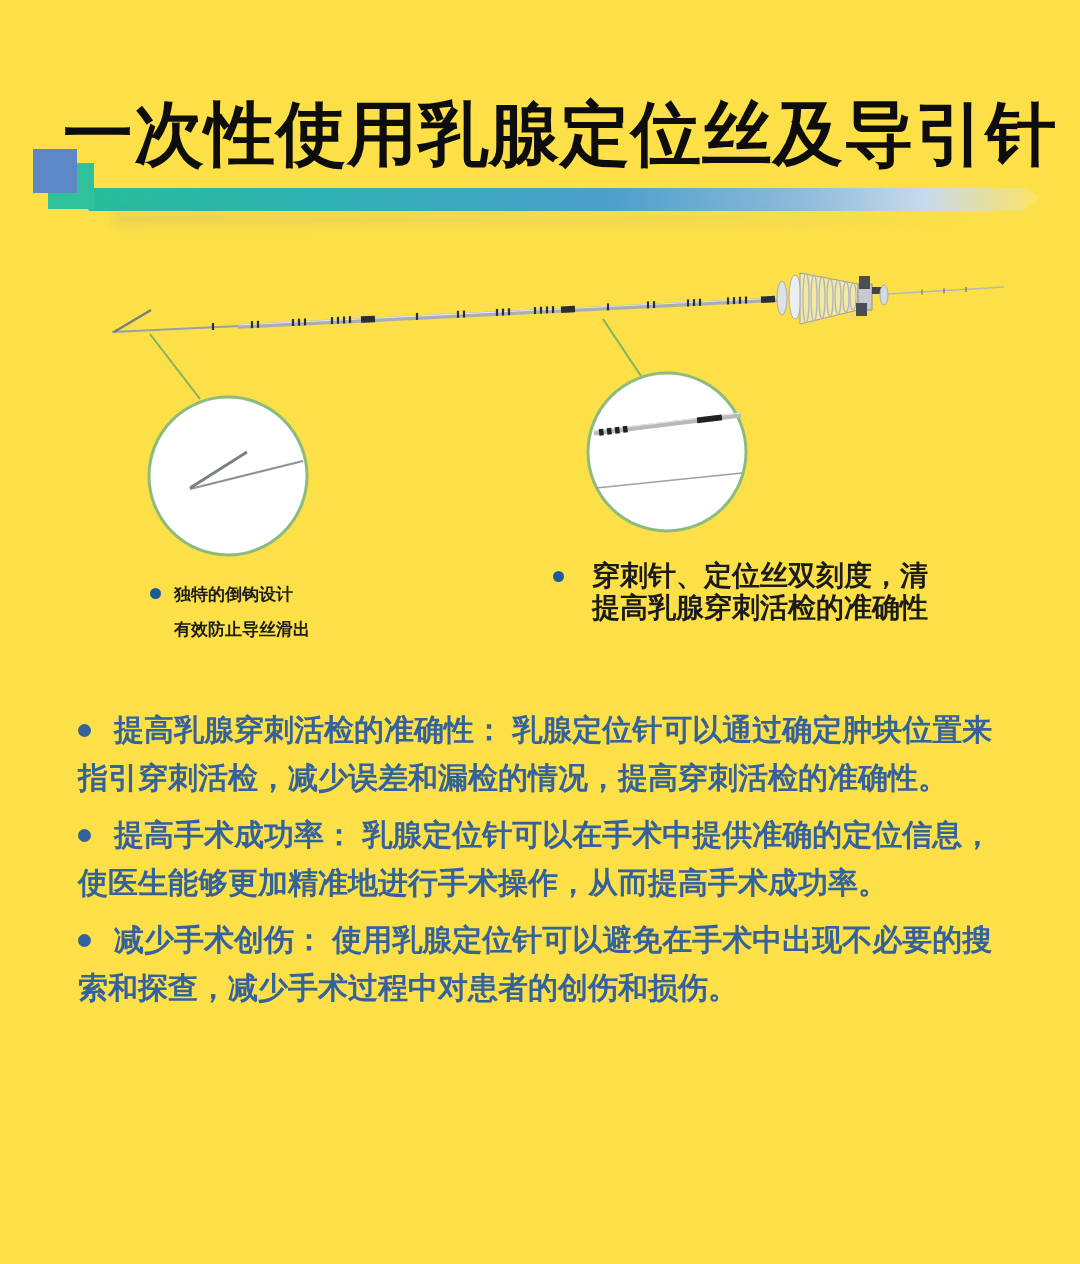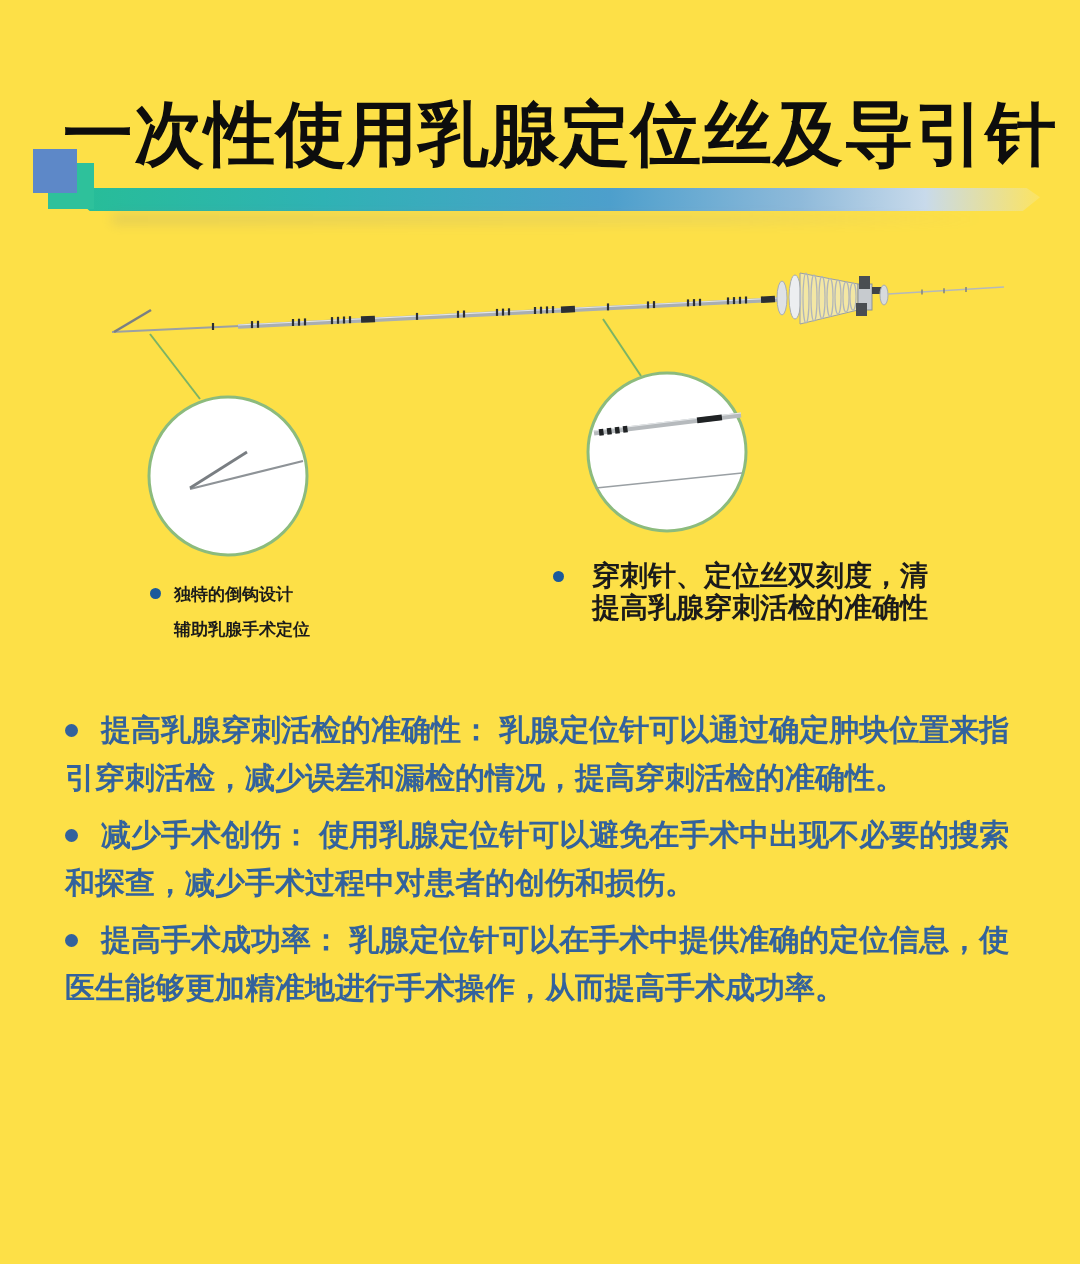--- a/index.html
+++ b/index.html
@@ -43,21 +43,21 @@
   .cap-dot{
     position:absolute;width:11px;height:11px;border-radius:50%;background:#1b5a9b;
   }
   .cap-dot-left{left:150px;top:588px;}
   .cap-dot-right{left:553px;top:571px;}
   
   .benefits{
     position:absolute;left:62px;top:706px;width:952px;
     font-size:30px;line-height:48px;font-weight:700;color:#33629c;
   }
-  .benefits p{margin:0 0 9px 3px;}
+  .benefits p{margin:0 0 9px 16px;}
   .b-dot{
     display:inline-block;width:13px;height:13px;border-radius:50%;
     background:#33629c;margin-right:23px;vertical-align:middle;position:relative;top:-2px;
   }
 </style>
 </head>
 <body>
 
 <div class="page">
 
@@ -167,28 +167,28 @@
         <rect x="623" y="186" width="4.5" height="6.5" fill="#1f2224" transform="rotate(-7 625 189)"></rect>
         <rect x="697" y="176" width="25" height="5.8" fill="#1f2224" transform="rotate(-7 710 179)"></rect>
         <line x1="596" y1="248" x2="742" y2="233" stroke="#9aa0a4" stroke-width="1.6"></line>
       </g>
     </g>
   </svg>
 
   <span class="cap-dot cap-dot-left"></span>
   <div class="callout-caption cap-left">
     <div class="cap-line">独特的倒钩设计</div>
-    <div class="cap-line">辅助乳腺手术定位</div>
+    <div class="cap-line">有效防止导丝滑出</div>
   </div>
 
   <span class="cap-dot cap-dot-right"></span>
   <div class="callout-caption cap-right">
     <div class="cap-line">穿刺针、定位丝双刻度，清</div>
     <div class="cap-line">提高乳腺穿刺活检的准确性</div>
   </div>
 
   <div class="benefits">
     <p><span class="b-dot"></span><span>提高乳腺穿刺活检的准确性： 乳腺定位针可以通过确定肿块位置来指引穿刺活检，减少误差和漏检的情况，提高穿刺活检的准确性。</span></p>
+    <p><span class="b-dot"></span><span>提高手术成功率： 乳腺定位针可以在手术中提供准确的定位信息，使医生能够更加精准地进行手术操作，从而提高手术成功率。</span></p>
     <p><span class="b-dot"></span><span>减少手术创伤： 使用乳腺定位针可以避免在手术中出现不必要的搜索和探查，减少手术过程中对患者的创伤和损伤。</span></p>
-    <p><span class="b-dot"></span><span>提高手术成功率： 乳腺定位针可以在手术中提供准确的定位信息，使医生能够更加精准地进行手术操作，从而提高手术成功率。</span></p>
   </div>
 
 </div>
 
 </body></html>

